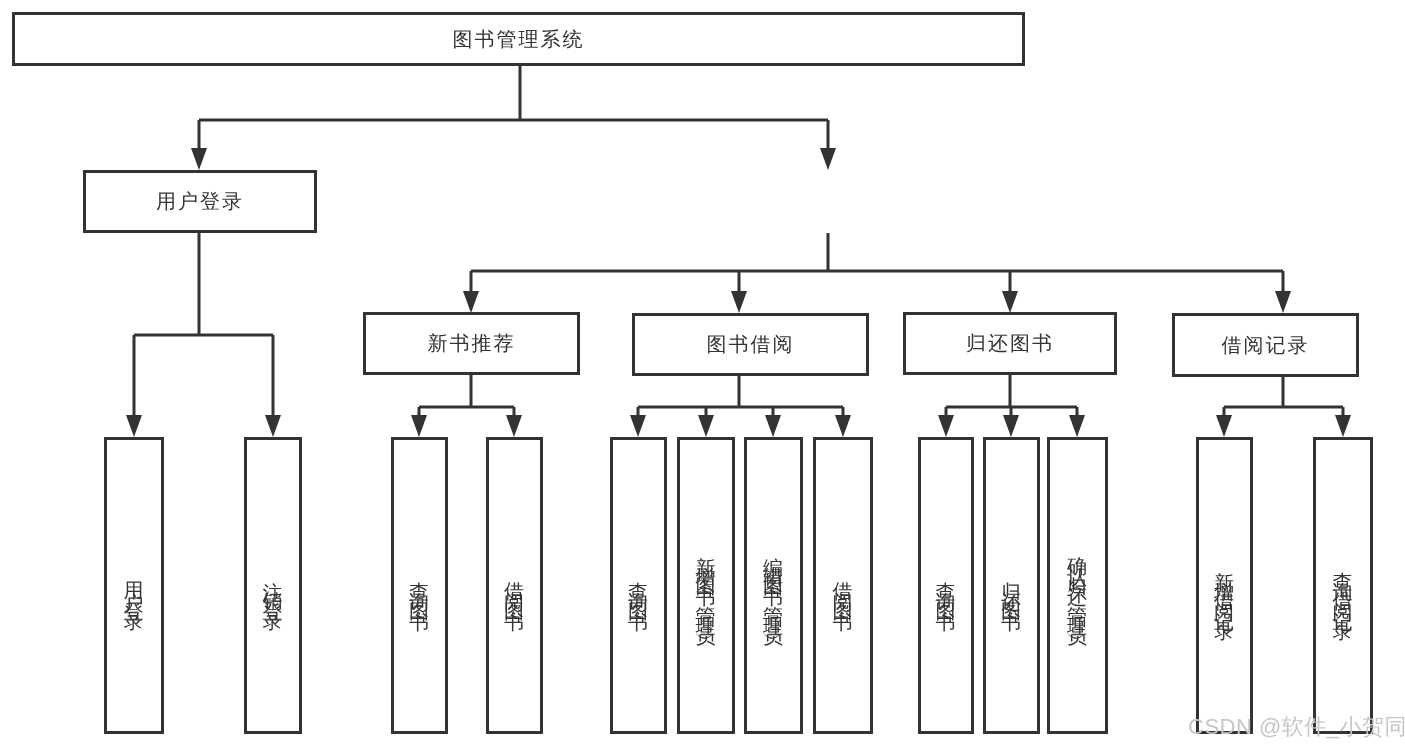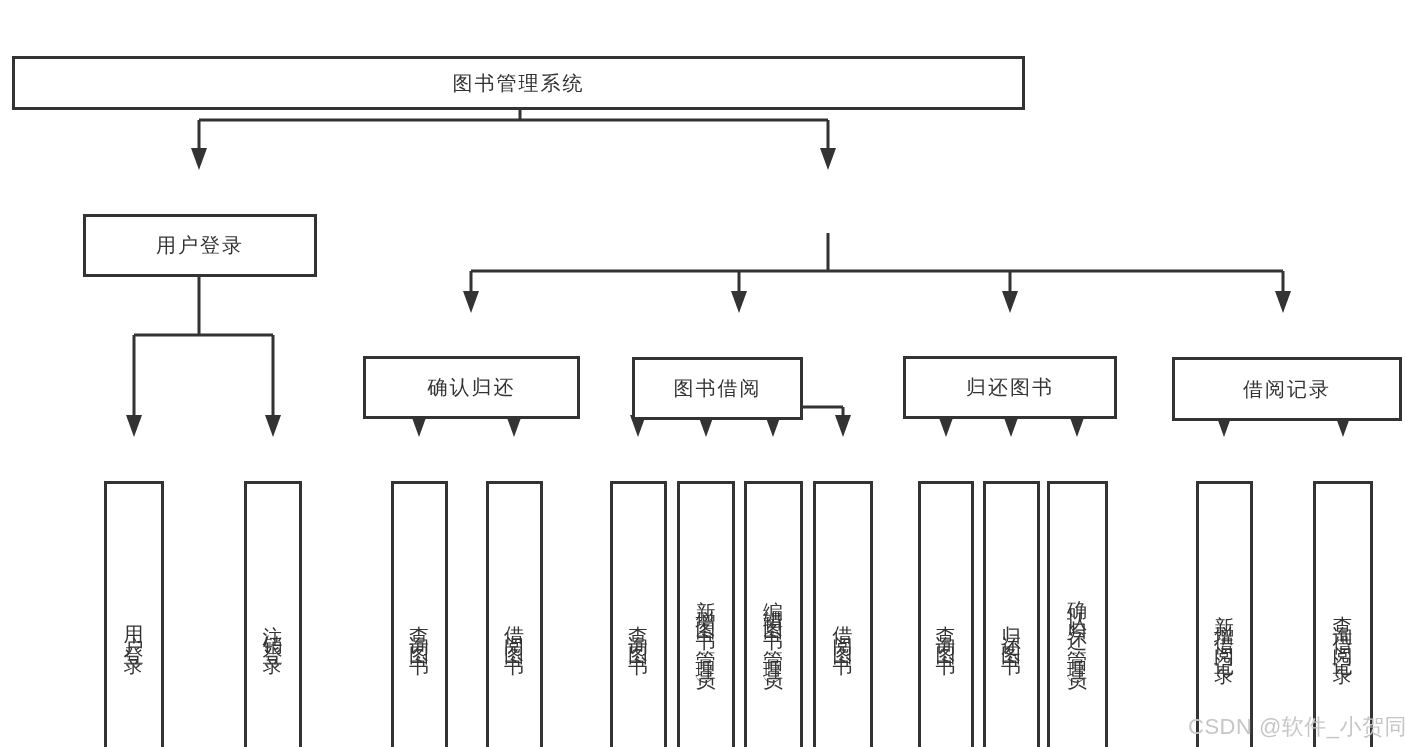--- a/index.html
+++ b/index.html
@@ -17,21 +17,20 @@
   }
   .node {
     position: absolute;
     box-sizing: border-box;
     background: #ffffff;
     border: 3px solid #333333;
     color: #333333;
     display: flex;
     align-items: center;
     justify-content: center;
-    margin-top: 44px;
   }
   .node.h span {
     font-size: 20px;
     letter-spacing: 2px;
     white-space: nowrap;
   }
   .node.v span {
     writing-mode: vertical-rl;
     text-orientation: mixed;
     font-size: 20px;
@@ -90,29 +89,29 @@
 
   <div class="node h" style="left:12px; top:12px; width:1013px; height:54px;">
     <span>图书管理系统</span>
   </div>
 
   <div class="node h" style="left:83px; top:170px; width:234px; height:63px;">
     <span>用户登录</span>
   </div>
 
   <div class="node h" style="left:363px; top:312px; width:217px; height:63px;">
-    <span>确认归还</span>
+    <span>新书推荐</span>
   </div>
-  <div class="node h" style="left:632px; top:313px; width:171px; height:63px;">
+  <div class="node h" style="left:632px; top:313px; width:237px; height:63px;">
     <span>图书借阅</span>
   </div>
   <div class="node h" style="left:903px; top:312px; width:214px; height:63px;">
     <span>归还图书</span>
   </div>
-  <div class="node h" style="left:1172px; top:313px; width:230px; height:64px;">
+  <div class="node h" style="left:1172px; top:313px; width:187px; height:64px;">
     <span>借阅记录</span>
   </div>
 
   <div class="node v" style="left:104px; top:437px; width:60px; height:297px;">
     <span>用户登录</span>
   </div>
   <div class="node v" style="left:244px; top:437px; width:58px; height:297px;">
     <span>注销登录</span>
   </div>
 

